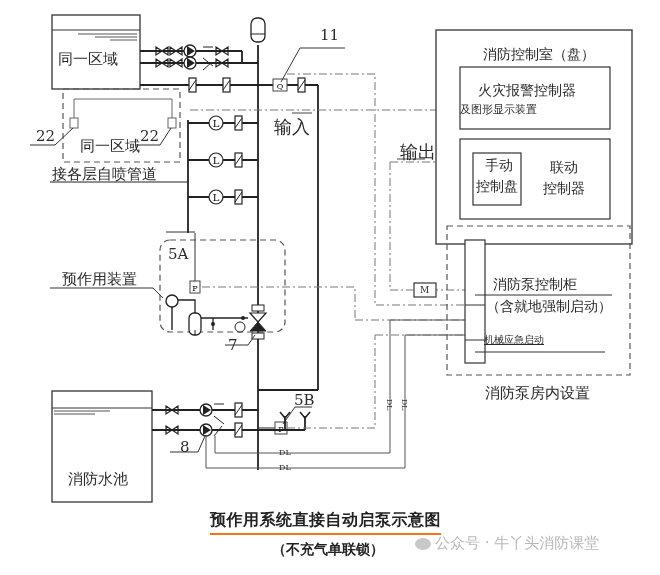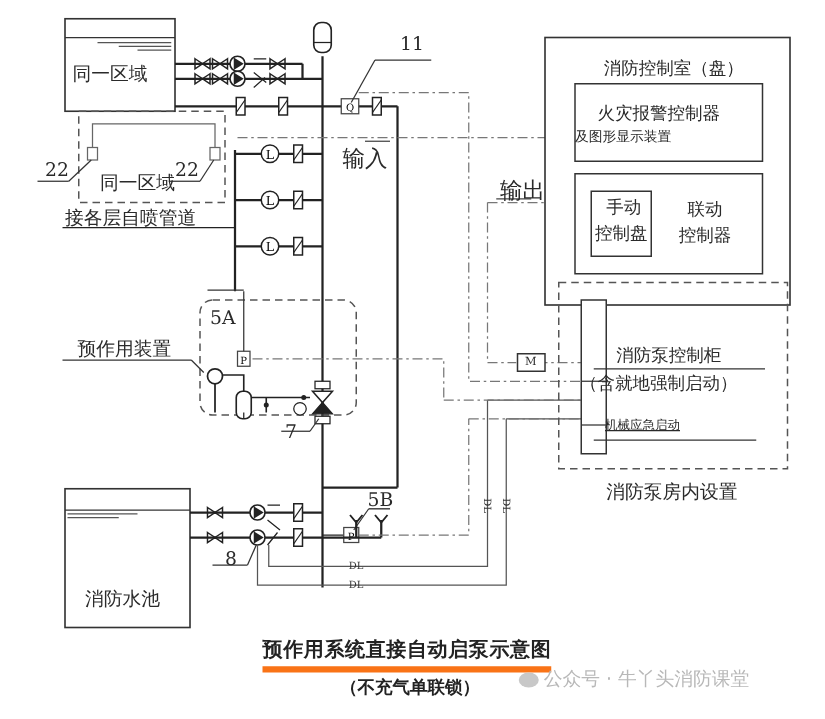--- a/index.html
+++ b/index.html
@@ -4,21 +4,21 @@
 <style>
   html, body { margin: 0; padding: 0; background: #ffffff; }
   body { width: 660px; height: 575px; position: relative; overflow: hidden;
          font-family: "DejaVu Sans", sans-serif; color: #222; }
   svg { position: absolute; left: 0; top: 0; }
   .lbl { position: absolute; white-space: nowrap; font-size: 15px; color: #2a2a2a; }
   .lbl-s { font-size: 18px; }
   .lbl-num { font-family: "DejaVu Serif", serif; font-size: 15px; }
   .lbl-dl { font-family: "DejaVu Serif", serif; font-size: 8px; color: #333; }
   .title { position: absolute; left: 210px; top: 510px; font-size: 16px; font-weight: bold;
-           letter-spacing: 0.5px; border-bottom: 5px solid #f97316; padding-bottom: 2px; }
+           letter-spacing: 0.5px; border-bottom: 2px solid #f97316; padding-bottom: 2px; }
   .subtitle { position: absolute; left: 272px; top: 541px; font-size: 14px; font-weight: bold; }
   .watermark { position: absolute; left: 415px; top: 534px; font-size: 15px; color: #b8b8b8; }
   .wm-icon { display: inline-block; width: 16px; height: 12px; border-radius: 50%;
              background: #c8c8c8; margin-right: 4px; vertical-align: middle; }
 </style>
 </head>
 <body>
 
 <svg width="660" height="575" viewBox="0 0 660 575">
   <defs>
@@ -231,19 +231,19 @@
 <div class="lbl" style="left:483px;top:46px;font-size:14px;">消防控制室（盘）</div>
 <div class="lbl" style="left:478px;top:82px;font-size:14px;">火灾报警控制器</div>
 <div class="lbl" style="left:460px;top:102px;font-size:11px;">及图形显示装置</div>
 <div class="lbl" style="left:485px;top:157px;font-size:14px;text-align:center;">手动</div>
 <div class="lbl" style="left:476px;top:178px;font-size:14px;">控制盘</div>
 <div class="lbl" style="left:550px;top:159px;font-size:14px;">联动</div>
 <div class="lbl" style="left:543px;top:180px;font-size:14px;">控制器</div>
 
 <div class="lbl lbl-s" style="left:420px;top:285px;font-size:9px;font-family:'DejaVu Serif',serif;">M</div>
 <div class="lbl" style="left:493px;top:276px;font-size:14px;">消防泵控制柜</div>
-<div class="lbl" style="left:464px;top:298px;font-size:14px;">（含就地强制启动）</div>
+<div class="lbl" style="left:486px;top:298px;font-size:14px;">（含就地强制启动）</div>
 <div class="lbl" style="left:484px;top:333px;font-size:10px;text-decoration:underline;">机械应急启动</div>
 <div class="lbl" style="left:485px;top:384px;font-size:15px;">消防泵房内设置</div>
 
 <div class="title">预作用系统直接自动启泵示意图</div>
 <div class="subtitle">（不充气单联锁）</div>
 <div class="watermark"><span class="wm-icon"></span><span>公众号 · 牛丫头消防课堂</span></div>
 
 </body></html>

